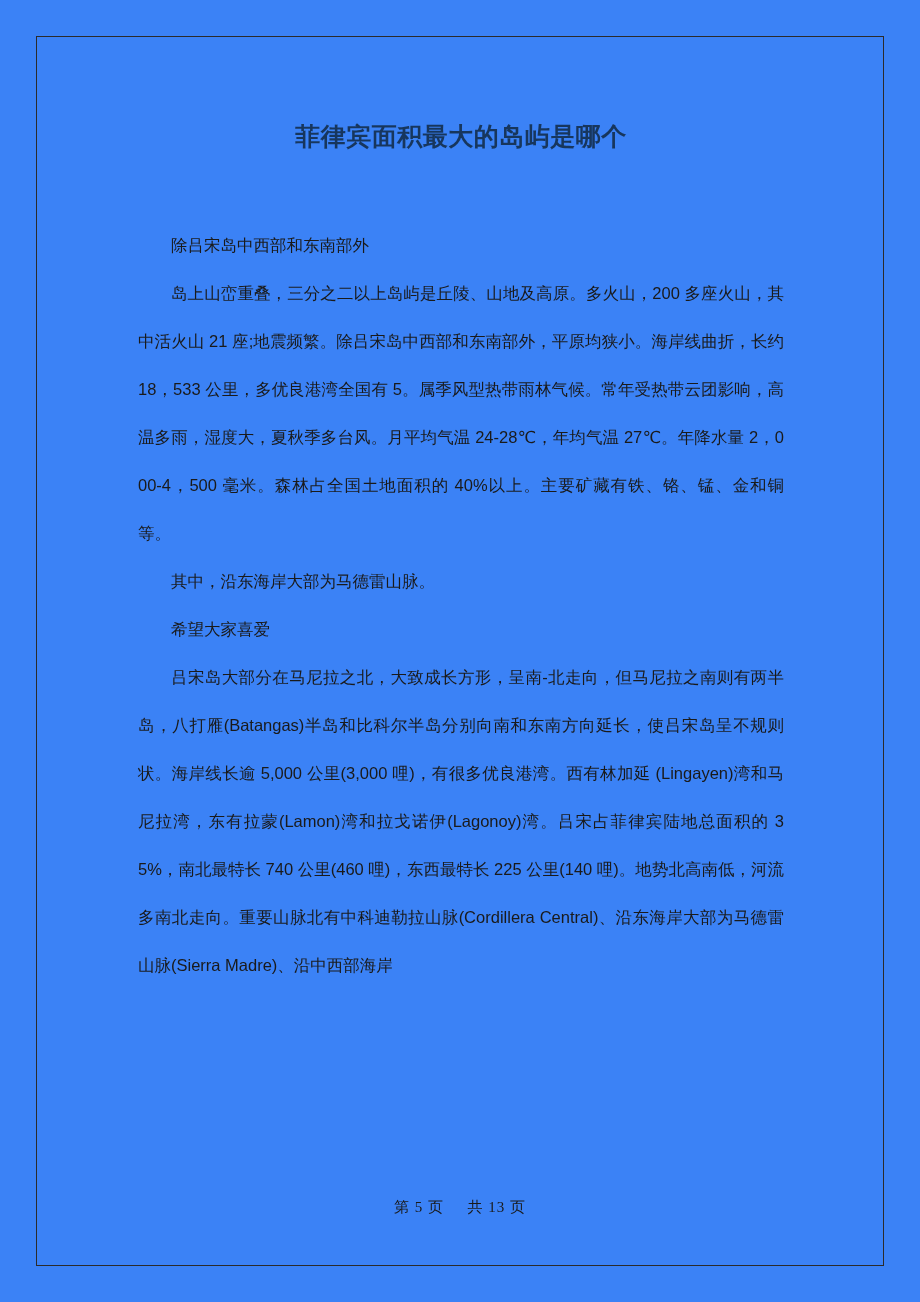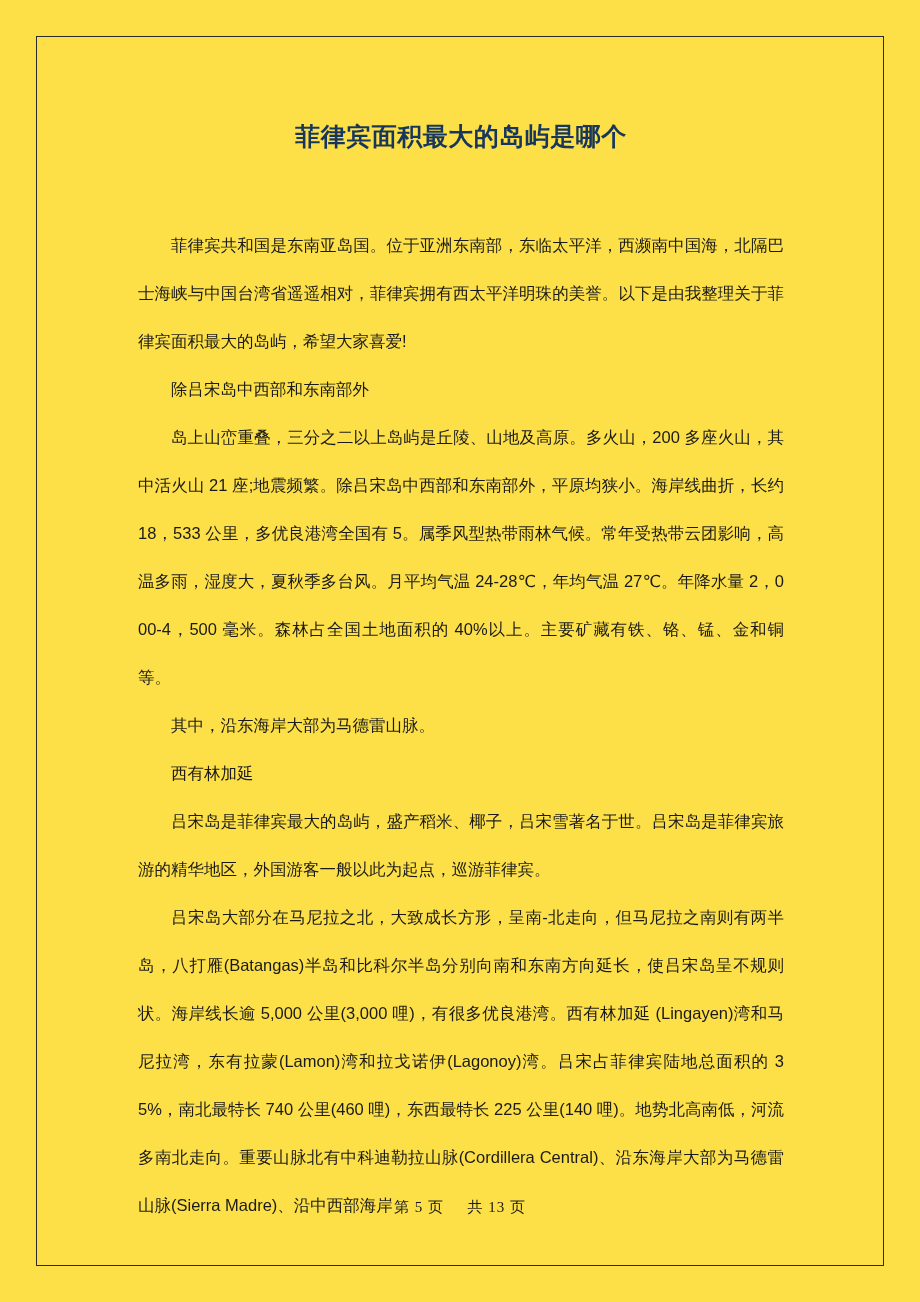--- a/index.html
+++ b/index.html
@@ -12,21 +12,21 @@
     height: 1302px;
     font-family: "Liberation Sans", "DejaVu Sans", sans-serif;
     -webkit-font-smoothing: antialiased;
   }
 
   .page {
     position: relative;
     width: 920px;
     height: 1302px;
     box-sizing: border-box;
-    background: #fde047;
+    background: #3b82f6;
     overflow: hidden;
   }
 
   
   .page-border {
     position: absolute;
     left: 36px;
     top: 36px;
     width: 848px;
     height: 1230px;
@@ -98,26 +98,24 @@
 
 <div class="page">
 
   <div class="page-border"></div>
 
   <div class="content">
 
     <h1 class="doc-title">菲律宾面积最大的岛屿是哪个</h1>
 
     <div class="body-block">
-      <p class="para last-line-left">菲律宾共和国是东南亚岛国。位于亚洲东南部，东临太平洋，西濒南中国海，北隔巴士海峡与中国台湾省遥遥相对，菲律宾拥有西太平洋明珠的美誉。以下是由我整理关于菲律宾面积最大的岛屿，希望大家喜爱!</p>
       <p class="para last-line-left">除吕宋岛中西部和东南部外</p>
       <p class="para last-line-left">岛上山峦重叠，三分之二以上岛屿是丘陵、山地及高原。多火山，200 多座火山，其中活火山 21 座;地震频繁。除吕宋岛中西部和东南部外，平原均狭小。海岸线曲折，长约 18，533 公里，多优良港湾全国有 5。属季风型热带雨林气候。常年受热带云团影响，高温多雨，湿度大，夏秋季多台风。月平均气温 24-28℃，年均气温 27℃。年降水量 2，000-4，500 毫米。森林占全国土地面积的 40%以上。主要矿藏有铁、铬、锰、金和铜等。</p>
       <p class="para last-line-left">其中，沿东海岸大部为马德雷山脉。</p>
-      <p class="para last-line-left">西有林加延</p>
-      <p class="para last-line-left">吕宋岛是菲律宾最大的岛屿，盛产稻米、椰子，吕宋雪著名于世。吕宋岛是菲律宾旅游的精华地区，外国游客一般以此为起点，巡游菲律宾。</p>
+      <p class="para last-line-left">希望大家喜爱</p>
       <p class="para last-line-left">吕宋岛大部分在马尼拉之北，大致成长方形，呈南-北走向，但马尼拉之南则有两半岛，八打雁(Batangas)半岛和比科尔半岛分别向南和东南方向延长，使吕宋岛呈不规则状。海岸线长逾 5,000 公里(3,000 哩)，有很多优良港湾。西有林加延 (Lingayen)湾和马尼拉湾，东有拉蒙(Lamon)湾和拉戈诺伊(Lagonoy)湾。吕宋占菲律宾陆地总面积的 35%，南北最特长 740 公里(460 哩)，东西最特长 225 公里(140 哩)。地势北高南低，河流多南北走向。重要山脉北有中科迪勒拉山脉(Cordillera Central)、沿东海岸大部为马德雷山脉(Sierra Madre)、沿中西部海岸</p>
     </div>
 
   </div>
 
   <div class="footer">
     <span>第 5 页</span>
     <span class="sep"></span>
     <span>共 13 页</span>
   </div>

